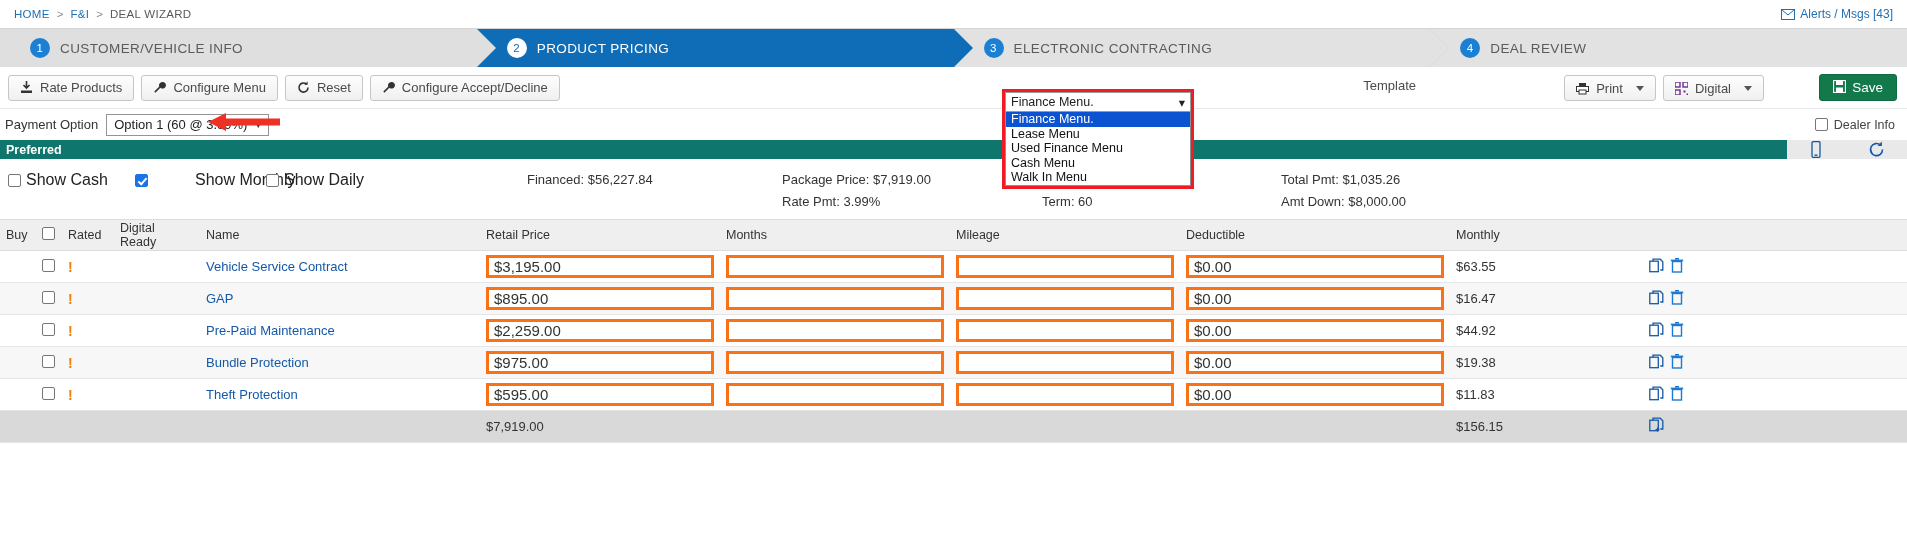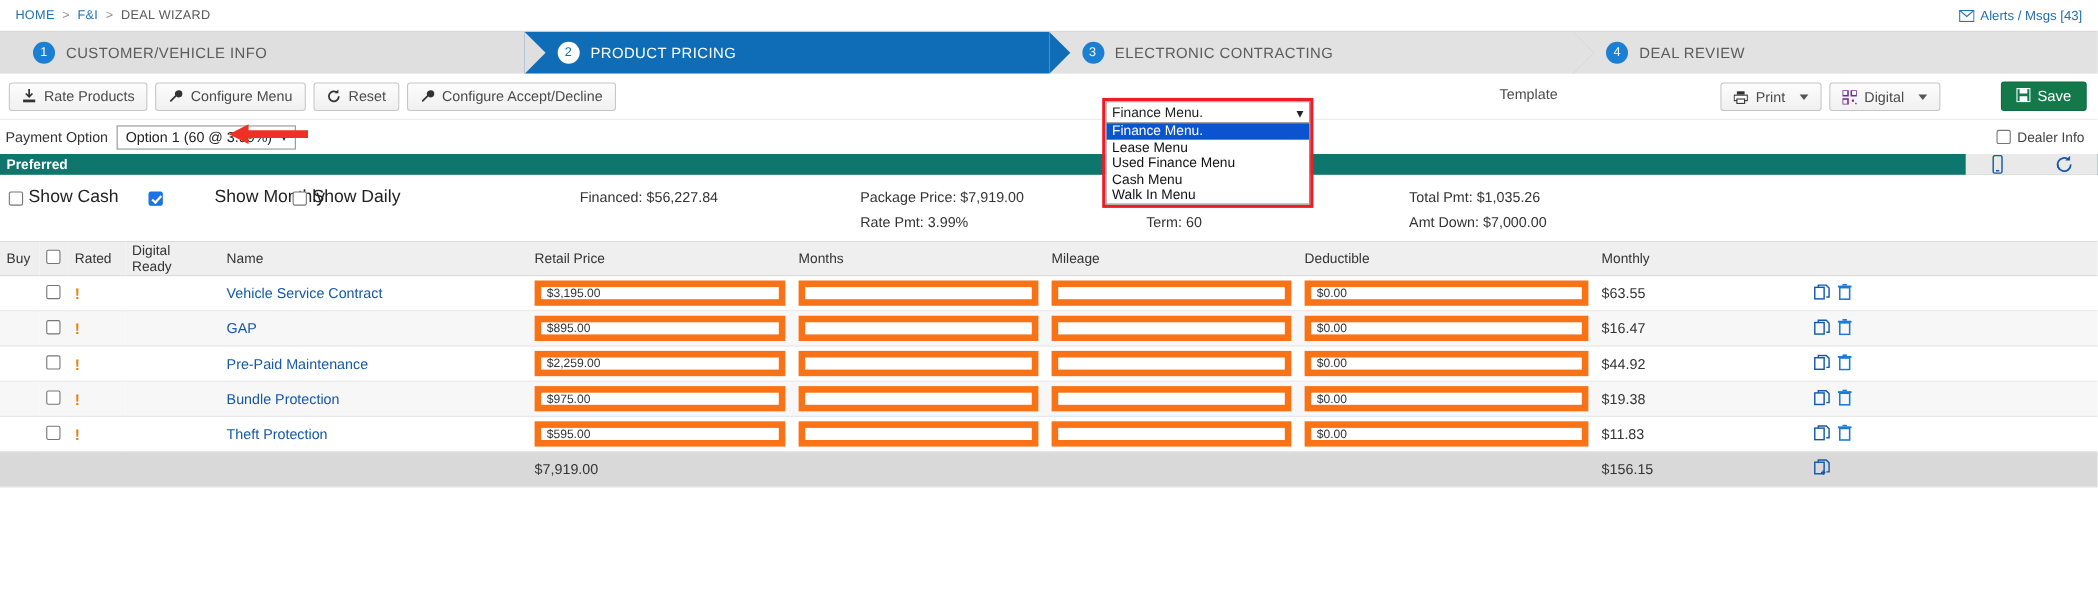--- a/index.html
+++ b/index.html
@@ -162,22 +162,22 @@
     vertical-align: middle;
   }
   table.grid tbody td {
     height: 32px; padding: 0 6px; font-size: 13px; color: #333;
     border-bottom: 1px solid #e6e6e6; vertical-align: middle;
   }
   table.grid tbody tr.alt td { background: #f7f7f7; }
   .pname { color: #1558a8; text-decoration: none; font-size: 13px; cursor: pointer; }
   .bang { color: #e8820c; font-weight: bold; font-size: 14px; }
   .cellinput {
-    width: 100%; height: 23px; border: 6px solid #f97316; background: #fff;
-    font-size: 11px; color: #333; padding: 0 5px; font-family: "Liberation Sans", sans-serif;
+    width: 100%; height: 23px; border: 3px solid #f97316; background: #fff;
+    font-size: 15px; color: #333; padding: 0 5px; font-family: "Liberation Sans", sans-serif;
   }
   .icon-btn { background: none; border: 0; padding: 0 3px; cursor: pointer; line-height: 0; }
   tr.totals td { background: #d9d9d9 !important; height: 30px; border-bottom: 1px solid #cfcfcf; }
 
   
   .c-buy { width: 36px; } .c-sel { width: 26px; } .c-rated { width: 52px; }
   .c-dr { width: 86px; } .c-name { width: 280px; } .c-retail { width: 240px; }
   .c-months { width: 230px; } .c-mileage { width: 230px; } .c-ded { width: 270px; }
   .c-monthly { width: 190px; } .c-act { width: auto; }
 
@@ -376,21 +376,21 @@
       <span class="cbx"></span>
       <span>Show Daily</span>
     </label>
 
     <span class="sumline" style="left:527px;top:13px;">Financed: $56,227.84</span>
     <span class="sumline" style="left:782px;top:13px;">Package Price: $7,919.00</span>
     <span class="sumline" style="left:782px;top:35px;">Rate Pmt: 3.99%</span>
     <span class="sumline" style="left:1042px;top:13px;">Additional: $156.15</span>
     <span class="sumline" style="left:1042px;top:35px;">Term: 60</span>
     <span class="sumline" style="left:1281px;top:13px;">Total Pmt: $1,035.26</span>
-    <span class="sumline" style="left:1281px;top:35px;">Amt Down: $7,000.00</span>
+    <span class="sumline" style="left:1281px;top:35px;">Amt Down: $8,000.00</span>
   </div>
 
   <table class="grid">
     <thead>
       <tr>
         <th class="c-buy">Buy</th>
         <th class="c-sel">
           <span class="cbx"></span>
         </th>
         <th class="c-rated">Rated</th>

